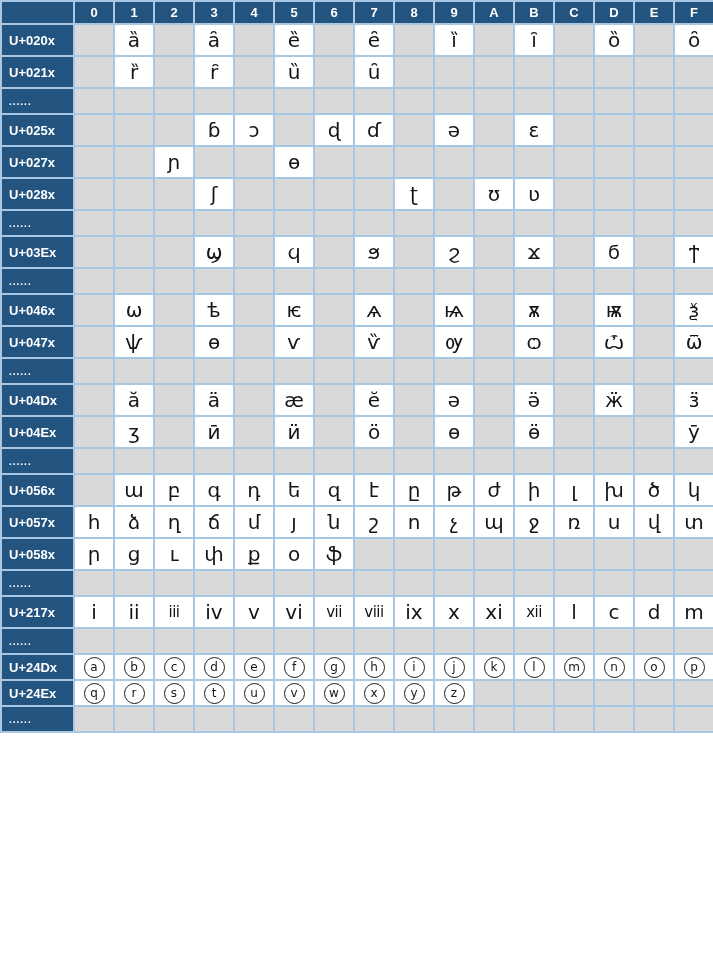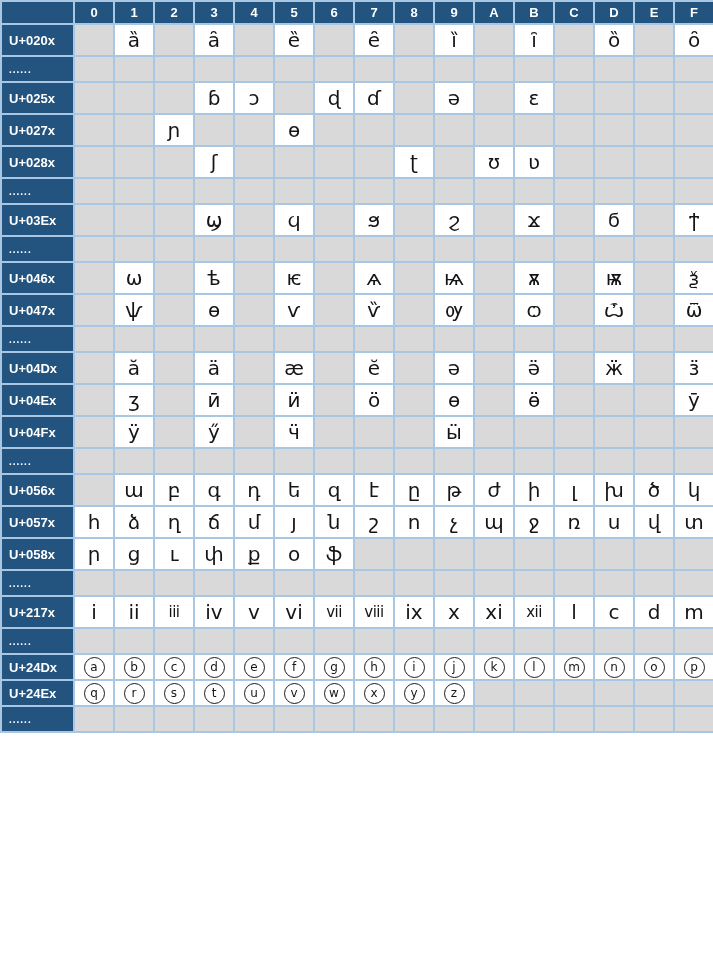--- a/index.html
+++ b/index.html
@@ -118,20 +118,39 @@
         <td class="filled"><span class="glyph">ȇ</span></td>
         <td class="empty"></td>
         <td class="filled"><span class="glyph">ȉ</span></td>
         <td class="empty"></td>
         <td class="filled"><span class="glyph">ȋ</span></td>
         <td class="empty"></td>
         <td class="filled"><span class="glyph">ȍ</span></td>
         <td class="empty"></td>
         <td class="filled"><span class="glyph">ȏ</span></td>
       </tr>
+      <tr class="row-chars">
+        <th class="rowlabel">U+021x</th>
+        <td class="empty"></td>
+        <td class="filled"><span class="glyph">ȑ</span></td>
+        <td class="empty"></td>
+        <td class="filled"><span class="glyph">ȓ</span></td>
+        <td class="empty"></td>
+        <td class="filled"><span class="glyph">ȕ</span></td>
+        <td class="empty"></td>
+        <td class="filled"><span class="glyph">ȗ</span></td>
+        <td class="empty"></td>
+        <td class="empty"></td>
+        <td class="empty"></td>
+        <td class="empty"></td>
+        <td class="empty"></td>
+        <td class="empty"></td>
+        <td class="empty"></td>
+        <td class="empty"></td>
+      </tr>
       <tr class="row-ellipsis">
         <th class="rowlabel">......</th>
         <td class="empty"></td>
         <td class="empty"></td>
         <td class="empty"></td>
         <td class="empty"></td>
         <td class="empty"></td>
         <td class="empty"></td>
         <td class="empty"></td>
         <td class="empty"></td>
@@ -345,39 +364,20 @@
         <td class="empty"></td>
         <td class="filled"><span class="glyph">ӧ</span></td>
         <td class="empty"></td>
         <td class="filled"><span class="glyph">ө</span></td>
         <td class="empty"></td>
         <td class="filled"><span class="glyph">ӫ</span></td>
         <td class="empty"></td>
         <td class="empty"></td>
         <td class="empty"></td>
         <td class="filled"><span class="glyph">ӯ</span></td>
-      </tr>
-      <tr class="row-chars">
-        <th class="rowlabel">U+04Fx</th>
-        <td class="empty"></td>
-        <td class="filled"><span class="glyph">ӱ</span></td>
-        <td class="empty"></td>
-        <td class="filled"><span class="glyph">ӳ</span></td>
-        <td class="empty"></td>
-        <td class="filled"><span class="glyph">ӵ</span></td>
-        <td class="empty"></td>
-        <td class="empty"></td>
-        <td class="empty"></td>
-        <td class="filled"><span class="glyph">ӹ</span></td>
-        <td class="empty"></td>
-        <td class="empty"></td>
-        <td class="empty"></td>
-        <td class="empty"></td>
-        <td class="empty"></td>
-        <td class="empty"></td>
       </tr>
       <tr class="row-ellipsis">
         <th class="rowlabel">......</th>
         <td class="empty"></td>
         <td class="empty"></td>
         <td class="empty"></td>
         <td class="empty"></td>
         <td class="empty"></td>
         <td class="empty"></td>
         <td class="empty"></td>

